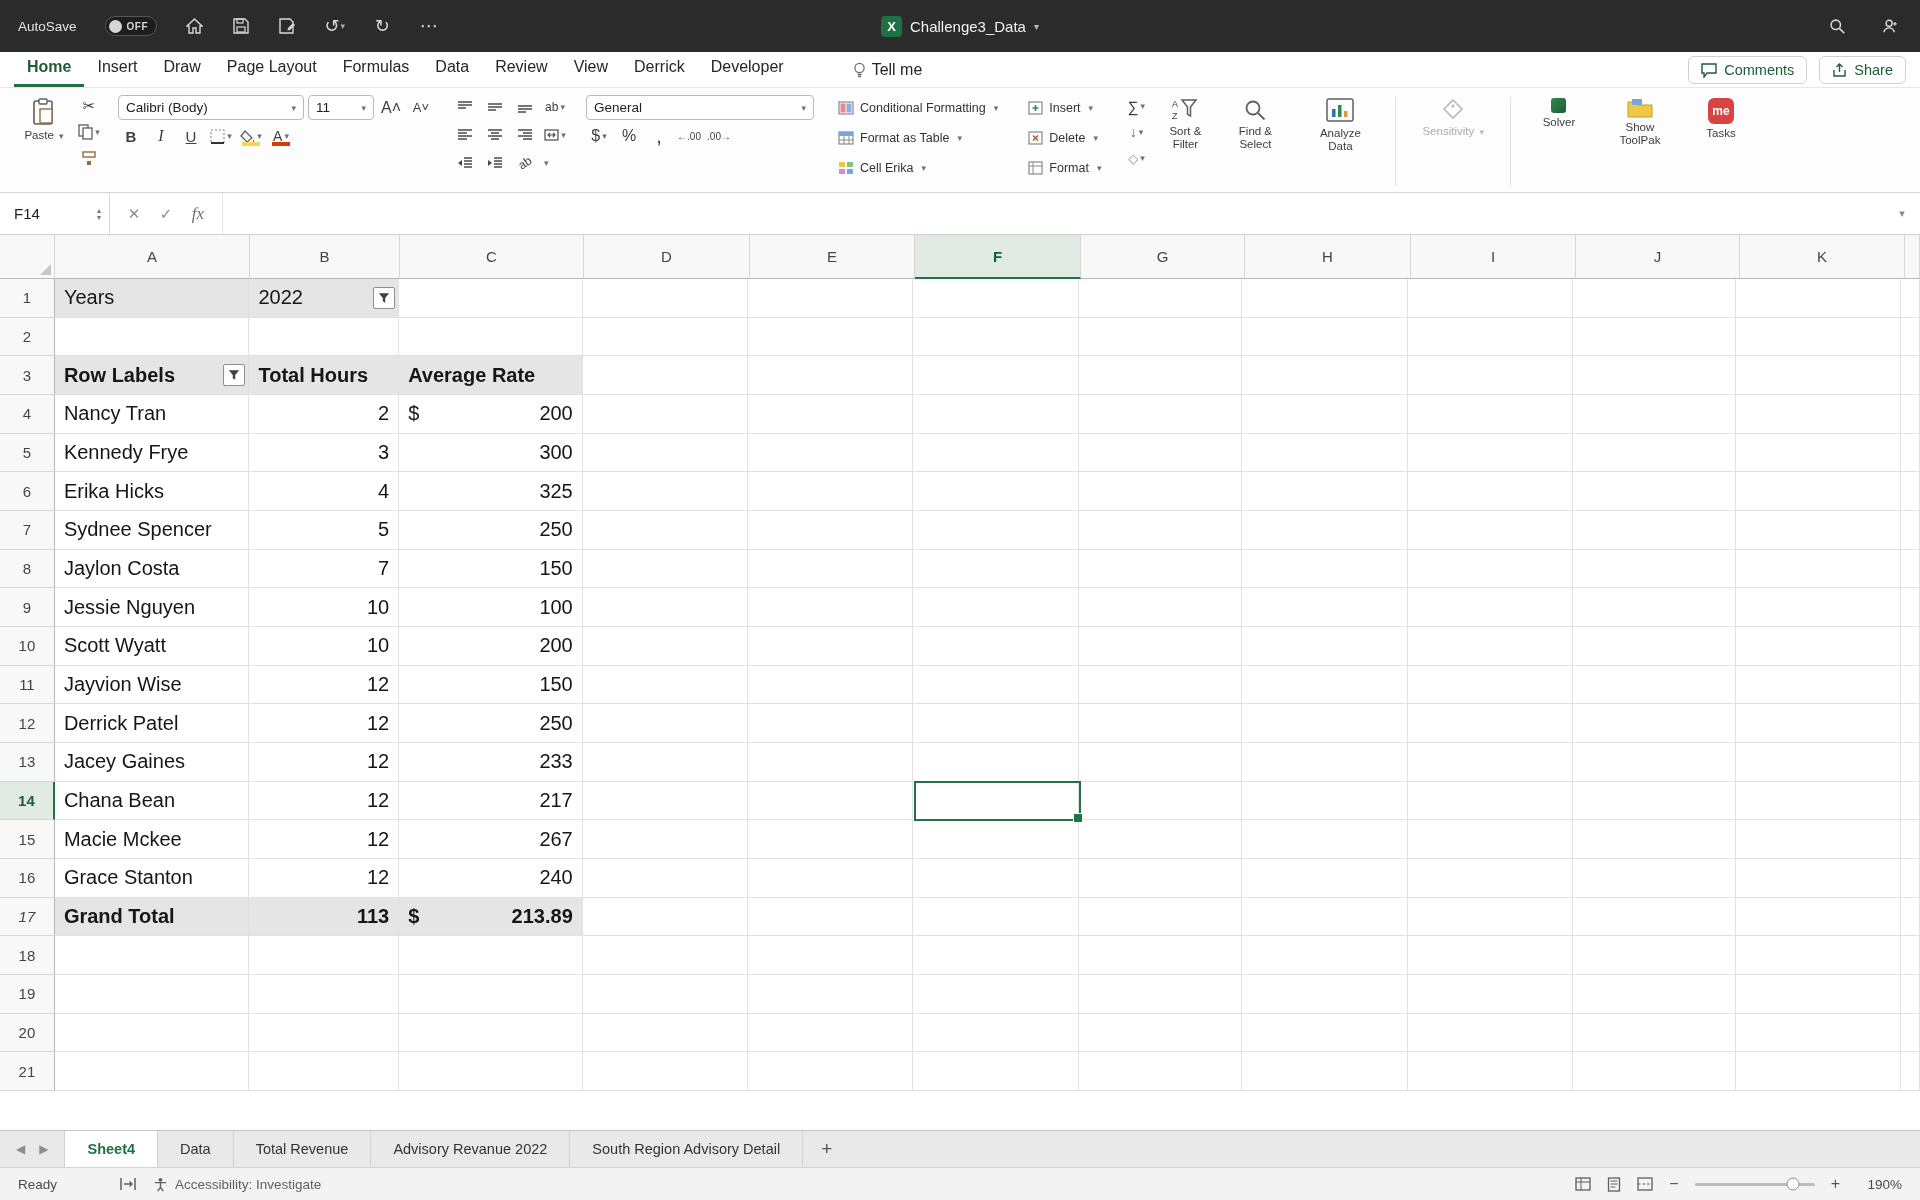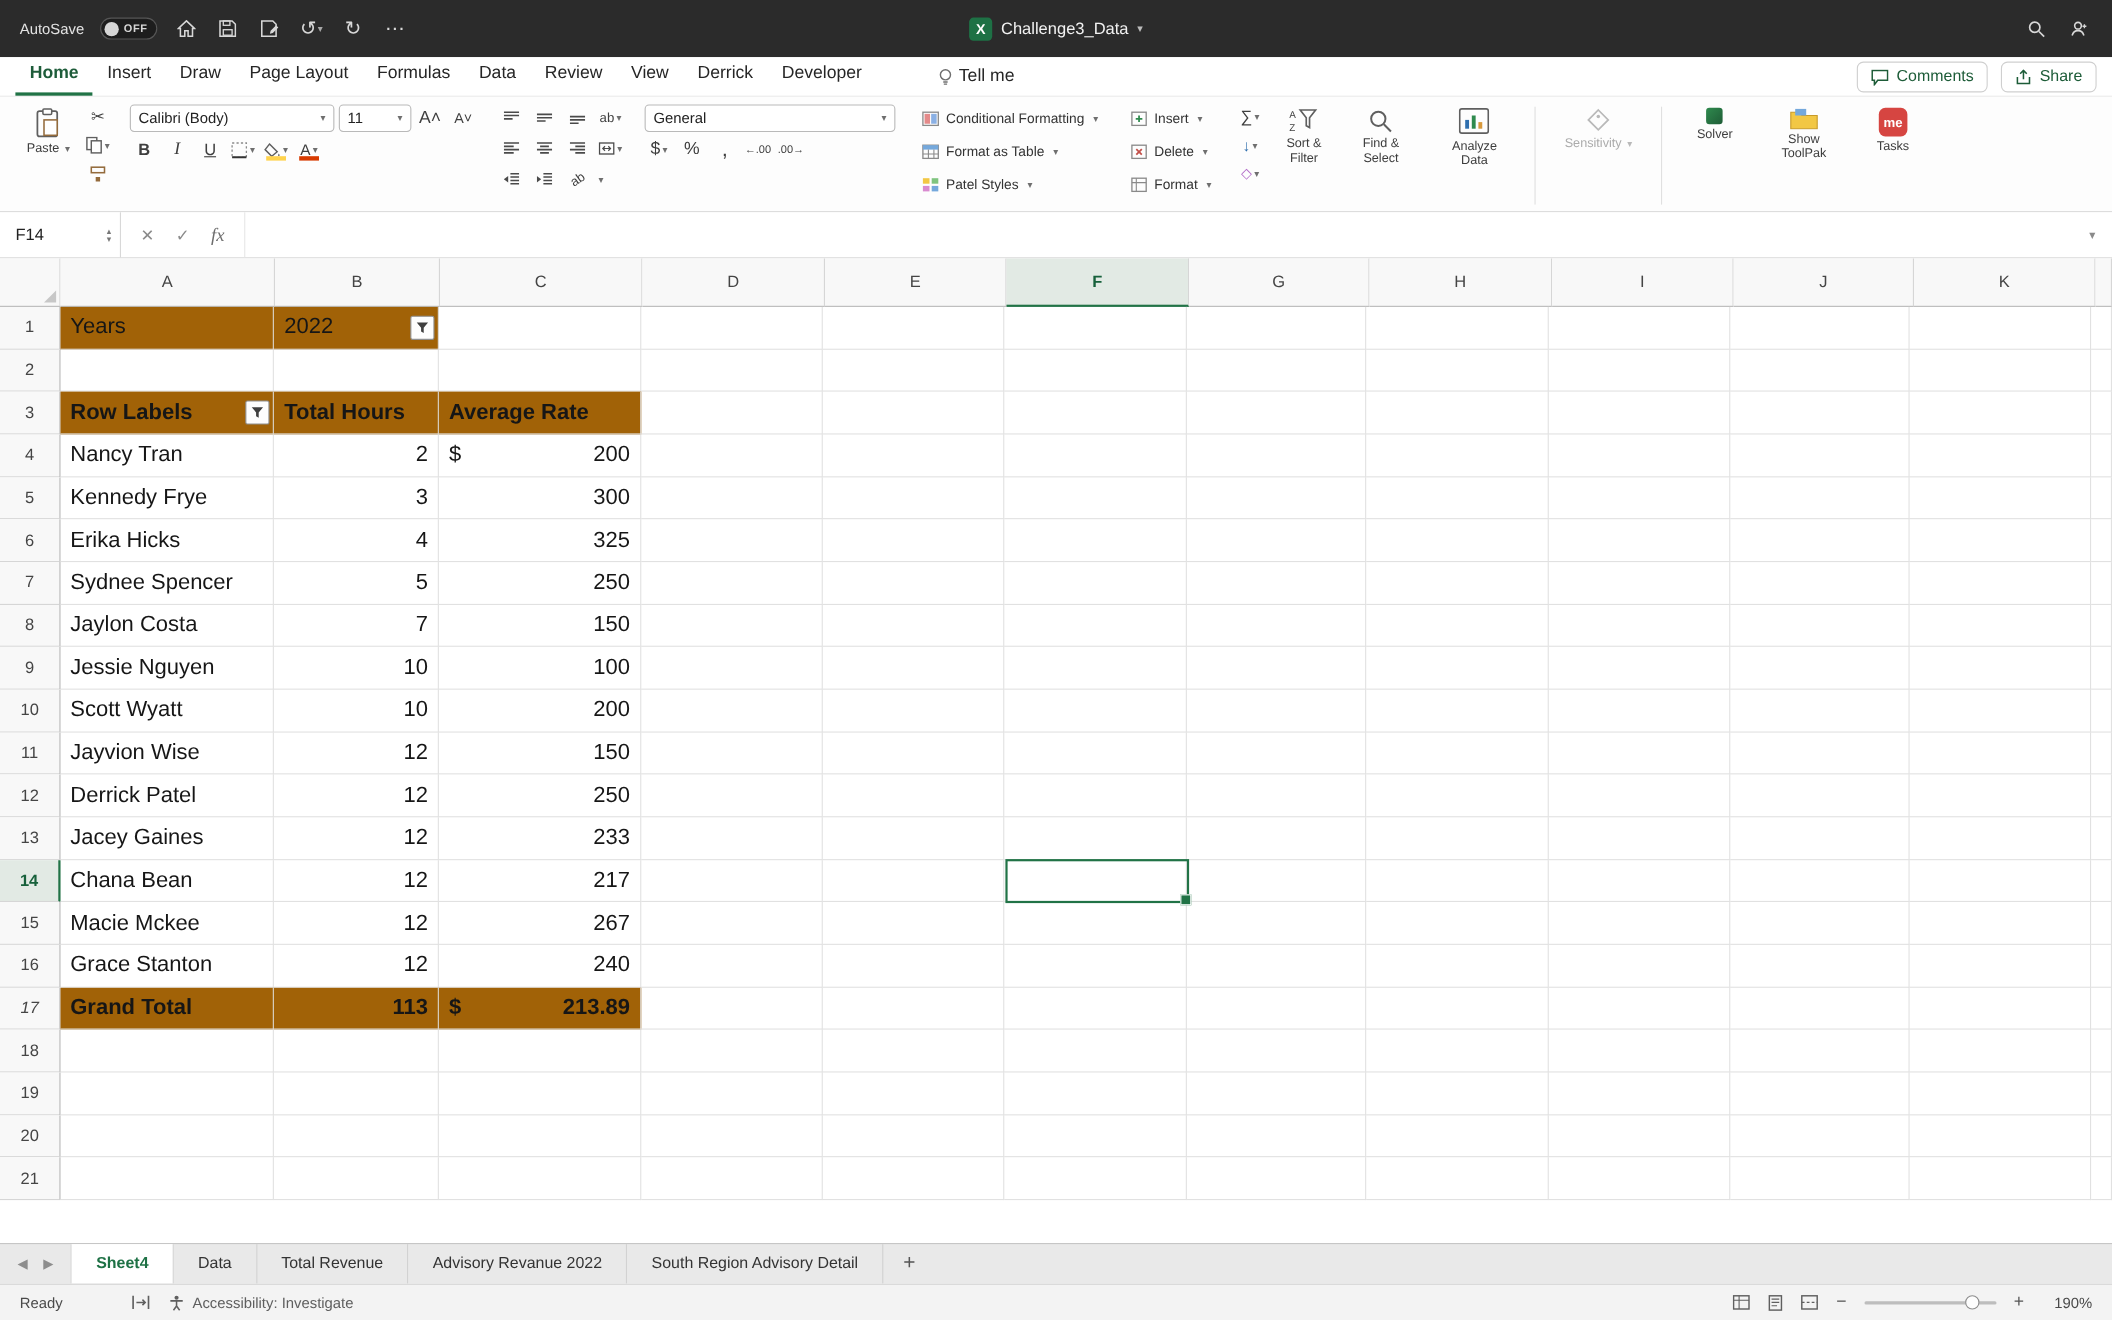--- a/index.html
+++ b/index.html
@@ -10,21 +10,21 @@
   }
   svg { display:block; }
 
   
   .titlebar {
     position:absolute; top:0; left:0; width:1920px; height:52px;
     background:#2b2b2b; color:#e8e8e8;
     display:flex; align-items:center; justify-content:space-between;
     padding:0 18px; font-size:14px;
   }
-  .tb-side { display:flex; align-items:center; gap:14px; width:420px; }
+  .tb-side { display:flex; align-items:center; gap:28px; width:420px; }
   .tb-right { justify-content:flex-end; }
   .tb-autosave { font-size:13.5px; color:#e3e3e3; }
   .tb-toggle {
     display:inline-flex; align-items:center; gap:5px;
     background:#1d1d1d; border:1px solid #565656; border-radius:10px;
     padding:2px 8px 2px 3px; height:20px;
   }
   .tb-toggle .knob { width:13px; height:13px; border-radius:50%; background:#d6d6d6; }
   .tb-toggle .state { font-size:10px; font-weight:700; color:#d6d6d6; letter-spacing:.5px; }
   .tb-ic { width:24px; height:24px; display:flex; align-items:center; justify-content:center;
@@ -139,21 +139,21 @@
     font-size:15px; color:#454545;
   }
   .rh.sel { background:#e2eae4; color:#17613b; font-weight:700; border-right:2px solid #217346; }
   .cell {
     border-right:1px solid #e1e1e1; border-bottom:1px solid #e1e1e1;
     display:flex; align-items:center; padding:0 9px; font-size:20px; color:#161616;
     position:relative; white-space:nowrap; overflow:hidden;
   }
   .cell.num { justify-content:flex-end; }
   .cell.cur { justify-content:space-between; }
-  .cell.pivot { background:#a16207; }
+  .cell.pivot { background:#e5e5e5; }
   .cell.b { font-weight:700; }
   .filterbtn {
     position:absolute; right:3px; top:50%; transform:translateY(-50%);
     width:22px; height:22px; background:#fdfdfd; border:1px solid #8f8f8f; border-radius:2px;
     display:flex; align-items:center; justify-content:center;
   }
   .selbox {
     position:absolute; border:2px solid #217346; pointer-events:none;
   }
   .selbox::after {
@@ -441,21 +441,21 @@
       <span>Format as Table</span>
       <span class="chv">▾</span>
     </div>
     <div class="rowlabelbtn">
       <svg width="16" height="14" viewBox="0 0 16 14">
           <rect x="1" y="1" width="6" height="5" fill="#f2c744"></rect>
           <rect x="9" y="1" width="6" height="5" fill="#7fc47f"></rect>
           <rect x="1" y="8" width="6" height="5" fill="#d98ad0"></rect>
           <rect x="9" y="8" width="6" height="5" fill="#74a8dc"></rect>
         </svg>
-      <span>Patel Styles</span>
+      <span>Cell Erika</span>
       <span class="chv">▾</span>
     </div>
   </div>
 
   <div class="vcol">
     <div class="rowlabelbtn">
       <svg width="15" height="14" viewBox="0 0 15 14">
           <rect x="1" y="1" width="13" height="12" fill="none" stroke="#8a8a8a" stroke-width="1.2"></rect>
           <path d="M7.5 4v6M4.5 7h6" stroke="#2f8a4e" stroke-width="1.6"></path>
         </svg>

